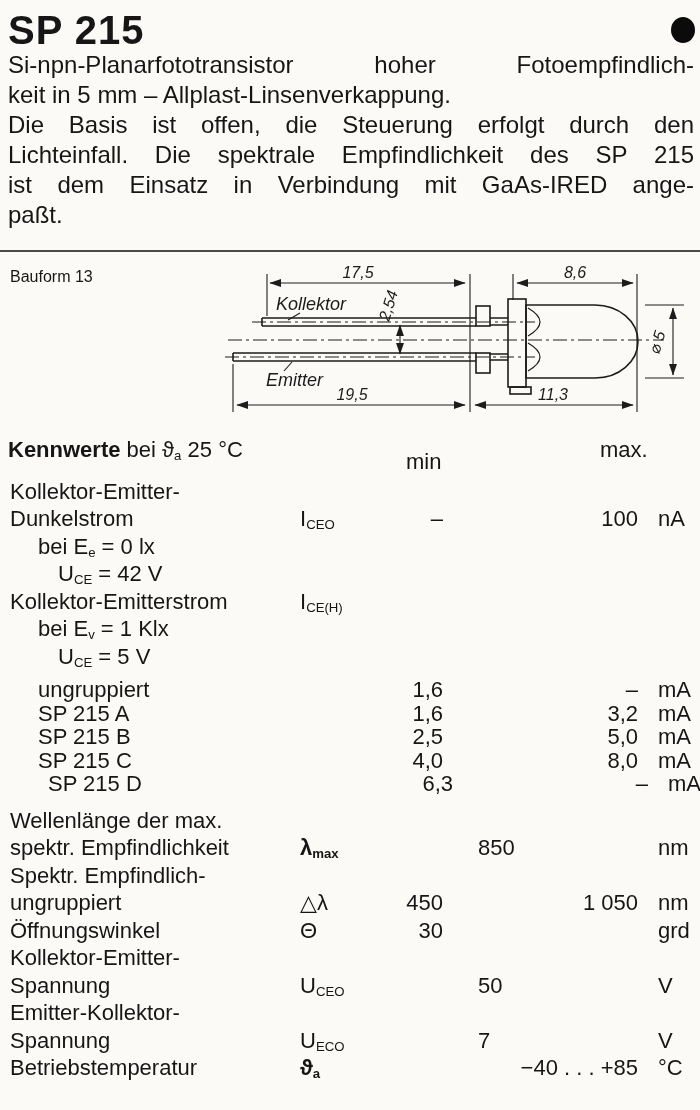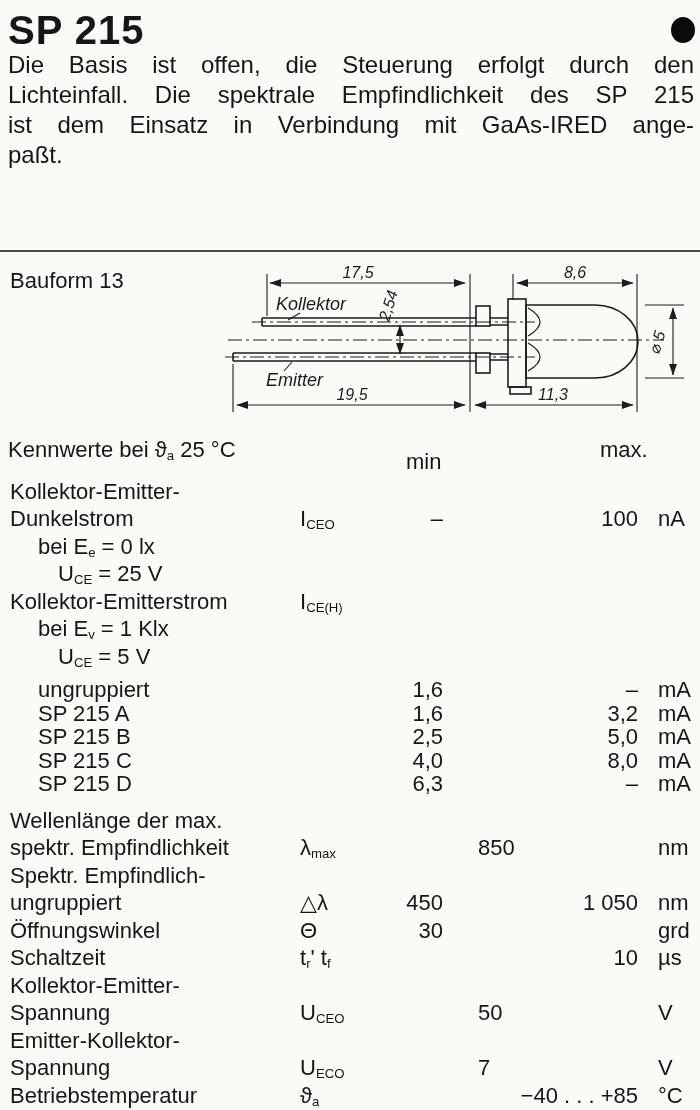--- a/index.html
+++ b/index.html
@@ -2,34 +2,34 @@
 <html><head>
 <meta charset="utf-8">
 <style>
   html,body{margin:0;padding:0;}
   body{
     width:700px;height:1110px;position:relative;overflow:hidden;
     background:#fbfaf6;color:#161616;
     font-family:"Liberation Sans","DejaVu Sans",sans-serif;
     -webkit-font-smoothing:antialiased;
   }
-  .b{font-weight:normal;}
+  .b{font-weight:bold;}
   .sub{font-size:0.60em;vertical-align:-0.22em;letter-spacing:0;}
 
   
   .part-no{position:absolute;left:8px;top:8px;font-size:40px;font-weight:bold;letter-spacing:1px;}
   .reg-dot{position:absolute;left:671px;top:17px;width:24px;height:26px;border-radius:50%;background:#0b0b0b;}
 
   
   .desc{position:absolute;left:8px;top:50px;width:686px;font-size:24px;line-height:30px;}
   .d-line{height:30px;white-space:nowrap;}
   .d-line.j{white-space:normal;text-align:justify;text-align-last:justify;}
 
   
-  .bauform{position:absolute;left:10px;top:268px;font-size:22px;}
+  .bauform{position:absolute;left:10px;top:268px;font-size:16px;}
   svg text{font-family:"Liberation Sans","DejaVu Sans",sans-serif;}
   .dimtxt{font-size:16px;font-style:italic;fill:#1c1c1c;}
   .pintxt{font-size:18px;font-style:italic;fill:#1c1c1c;}
 
   
   .ktable{position:absolute;left:0;top:437px;width:700px;font-size:22px;}
   .t-line{position:relative;height:27.5px;}
   .t-head{position:relative;height:27.5px;}
   .t-title{position:absolute;left:8px;top:0;white-space:nowrap;}
   .t-minlab{position:absolute;left:406px;top:12px;}
@@ -43,20 +43,22 @@
   .t-max{position:absolute;left:505px;width:133px;top:0;text-align:right;white-space:nowrap;}
   .t-unit{position:absolute;left:658px;width:44px;top:0;text-align:left;}
 </style>
 </head>
 <body>
 
 <div class="part-no">SP 215</div>
 <div class="reg-dot"></div>
 
 <div class="desc">
+    <div class="d-line j">Si-npn-Planarfototransistor hoher Fotoempfindlich-</div>
+    <div class="d-line">keit in 5 mm – Allplast-Linsenverkappung.</div>
     <div class="d-line j">Die Basis ist offen, die Steuerung erfolgt durch den</div>
     <div class="d-line j">Lichteinfall. Die spektrale Empfindlichkeit des SP 215</div>
     <div class="d-line j">ist dem Einsatz in Verbindung mit GaAs-IRED ange-</div>
     <div class="d-line">paßt.</div>
   </div>
 
 <div class="bauform">Bauform 13</div>
 
 <svg width="700" height="192" viewBox="0 246 700 192" style="position:absolute;left:0;top:246px;">
   <defs>
@@ -128,21 +130,21 @@
         <span class="t-name"><span>Dunkelstrom</span></span>
         <span class="t-sym"><span>I</span><span class="sub">CEO</span></span>
         <span class="t-min">–</span>
         <span class="t-max">100</span>
         <span class="t-unit">nA</span>
       </div>
       <div class="t-line">
         <span class="t-name ind1"><span>bei E</span><span class="sub">e</span><span> =  0 lx</span></span>
       </div>
       <div class="t-line">
-        <span class="t-name ind2"><span>U</span><span class="sub">CE</span><span> = 25 V</span></span>
+        <span class="t-name ind2"><span>U</span><span class="sub">CE</span><span> = 42 V</span></span>
       </div>
       <div class="t-line">
         <span class="t-name"><span>Kollektor-Emitterstrom</span></span>
         <span class="t-sym"><span>I</span><span class="sub">CE(H)</span></span>
       </div>
       <div class="t-line">
         <span class="t-name ind1"><span>bei E</span><span class="sub">v</span><span>   = 1 Klx</span></span>
       </div>
       <div class="t-line">
         <span class="t-name ind2"><span>U</span><span class="sub">CE</span><span> = 5 V</span></span>
@@ -164,21 +166,21 @@
         <span class="t-min">2,5</span>
         <span class="t-max">5,0</span>
         <span class="t-unit">mA</span>
       </div>
       <div class="t-line" style="height: 23.5px;">
         <span class="t-name ind1"><span>SP 215 C</span></span>
         <span class="t-min">4,0</span>
         <span class="t-max">8,0</span>
         <span class="t-unit">mA</span>
       </div>
-      <div class="t-line" style="height: 23.5px;">
+      <div class="t-line" style="height: 23.5px; margin-left: 10px;">
         <span class="t-name ind1"><span>SP 215 D</span></span>
         <span class="t-min">6,3</span>
         <span class="t-max">–</span>
         <span class="t-unit">mA</span>
       </div>
       <div class="t-line" style="margin-top: 13px;">
         <span class="t-name"><span>Wellenlänge der max.</span></span>
       </div>
       <div class="t-line">
         <span class="t-name"><span>spektr. Empfindlichkeit</span></span>
@@ -196,26 +198,20 @@
         <span class="t-max">1 050</span>
         <span class="t-unit">nm</span>
       </div>
       <div class="t-line">
         <span class="t-name"><span>Öffnungswinkel</span></span>
         <span class="t-sym"><span>Θ</span></span>
         <span class="t-min">30</span>
         <span class="t-unit">grd</span>
       </div>
       <div class="t-line">
-        <span class="t-name"><span>Schaltzeit</span></span>
-        <span class="t-sym"><span class="b">t</span><span class="sub b">r</span><span class="b">' t</span><span class="sub b">f</span></span>
-        <span class="t-max">10</span>
-        <span class="t-unit">µs</span>
-      </div>
-      <div class="t-line">
         <span class="t-name"><span>Kollektor-Emitter-</span></span>
       </div>
       <div class="t-line">
         <span class="t-name"><span>Spannung</span></span>
         <span class="t-sym"><span>U</span><span class="sub">CEO</span></span>
         <span class="t-typ">50</span>
         <span class="t-unit">V</span>
       </div>
       <div class="t-line">
         <span class="t-name"><span>Emitter-Kollektor-</span></span>

